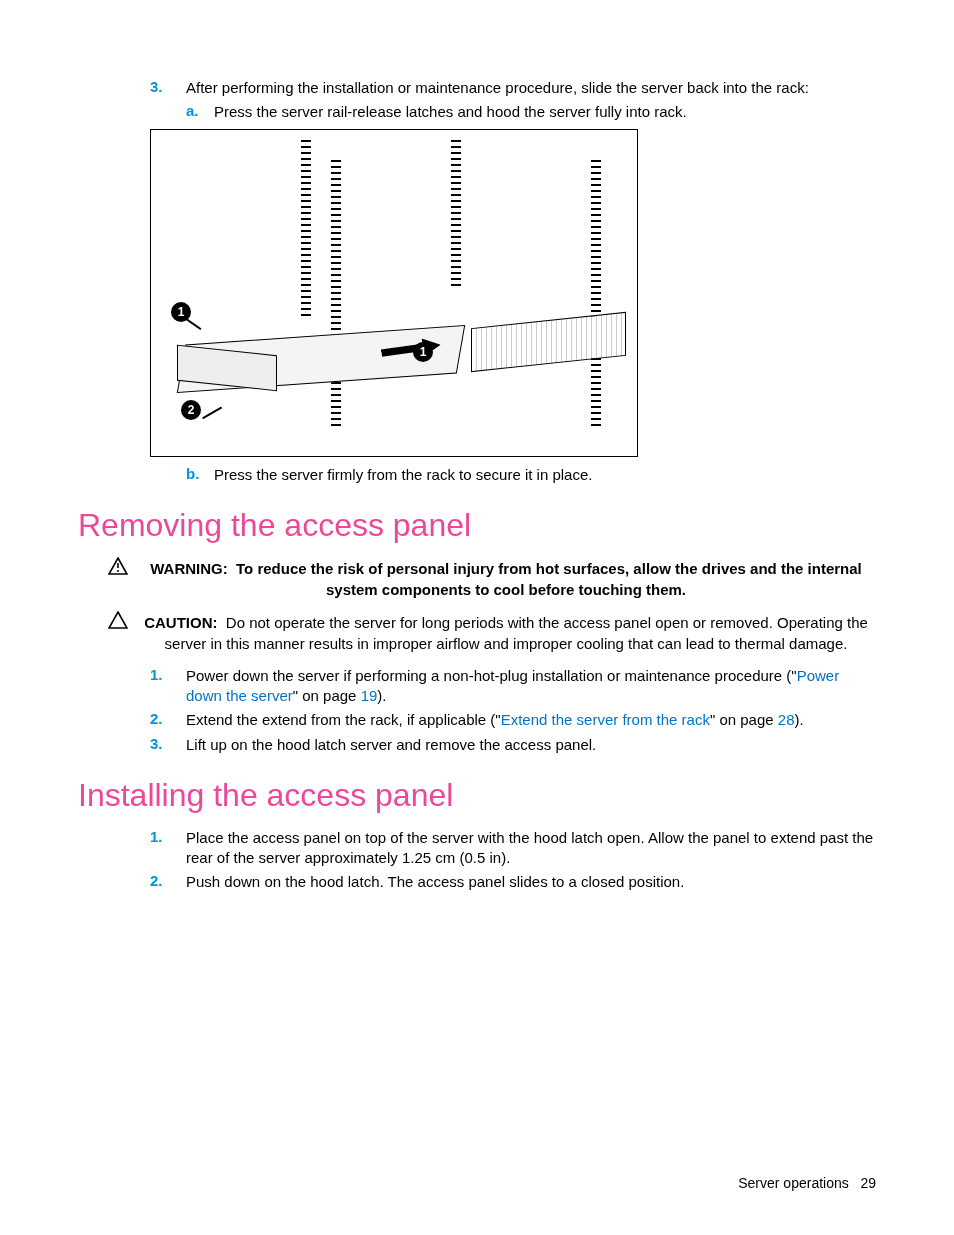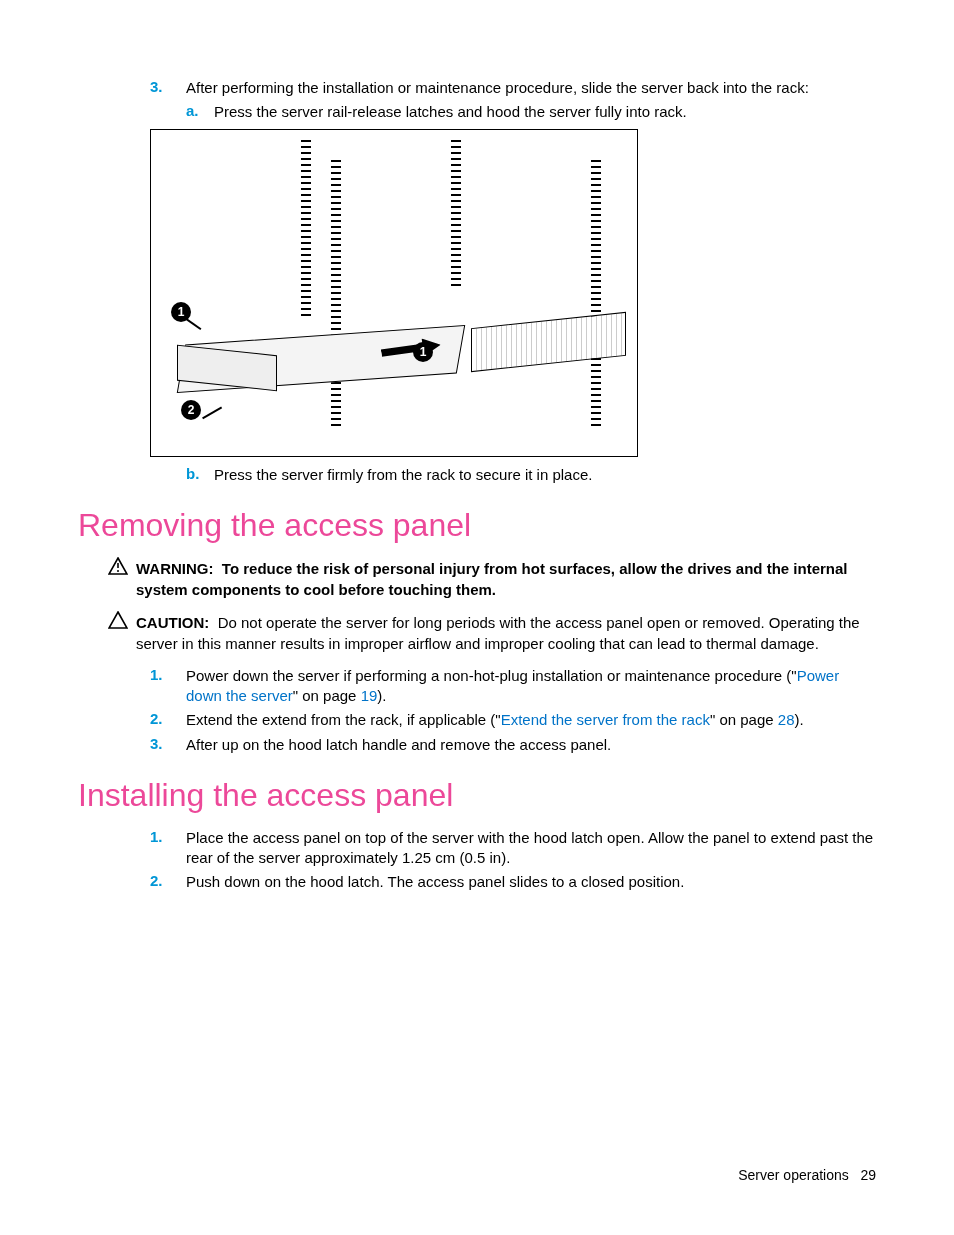--- a/index.html
+++ b/index.html
@@ -29,25 +29,25 @@
   }
   .h2 {
     font-size: 32px;
     font-weight: 300;
     color: #ec4899;
     margin: 22px 0 14px 0;
     font-family: Arial, Helvetica, sans-serif;
   }
   .admon { display: flex; margin: 0 0 12px 30px; line-height: 1.4; }
   .admon-icon { flex: 0 0 28px; font-size: 18px; position: relative; top: -1px; }
-  .admon-body { flex: 1; }
+  .admon-body { flex: 1; text-align: center; }
   .link { color: #0073c8; }
   .footer {
     position: absolute;
-    bottom: 52px;
+    bottom: 44px;
     right: 78px;
     font-size: 14px;
   }
   .content-indent { margin-left: 72px; }
   
   .rack-post { position:absolute; width:10px; background:repeating-linear-gradient(#000,#000 2px,#fff 2px,#fff 6px); }
   .cal-1 { position:absolute; width:20px; height:20px; border-radius:50%; background:#000; color:#fff; font-size:12px; font-weight:bold; display:flex; align-items:center; justify-content:center; }
   .server-body { position:absolute; background:#f4f4f4; border:1.5px solid #000; }
 </style>
 </head>
@@ -124,21 +124,21 @@
   <div class="step-row">
     <div class="step-marker">1.</div>
     <div class="step-body"><span>Power down the server if performing a non-hot-plug installation or maintenance procedure ("</span><a class="link">Power down the server</a><span>" on page </span><a class="link">19</a><span>).</span></div>
   </div>
   <div class="step-row">
     <div class="step-marker">2.</div>
     <div class="step-body"><span>Extend the extend from the rack, if applicable ("</span><a class="link">Extend the server from the rack</a><span>" on page </span><a class="link">28</a><span>).</span></div>
   </div>
   <div class="step-row">
     <div class="step-marker">3.</div>
-    <div class="step-body">After up on the hood latch handle and remove the access panel.</div>
+    <div class="step-body">Lift up on the hood latch server and remove the access panel.</div>
   </div>
 </div>
 
 <h2 class="h2">Installing the access panel</h2>
 
 <div class="content-indent">
   <div class="step-row">
     <div class="step-marker">1.</div>
     <div class="step-body">Place the access panel on top of the server with the hood latch open. Allow the panel to extend past the rear of the server approximately 1.25 cm (0.5 in).</div>
   </div>

